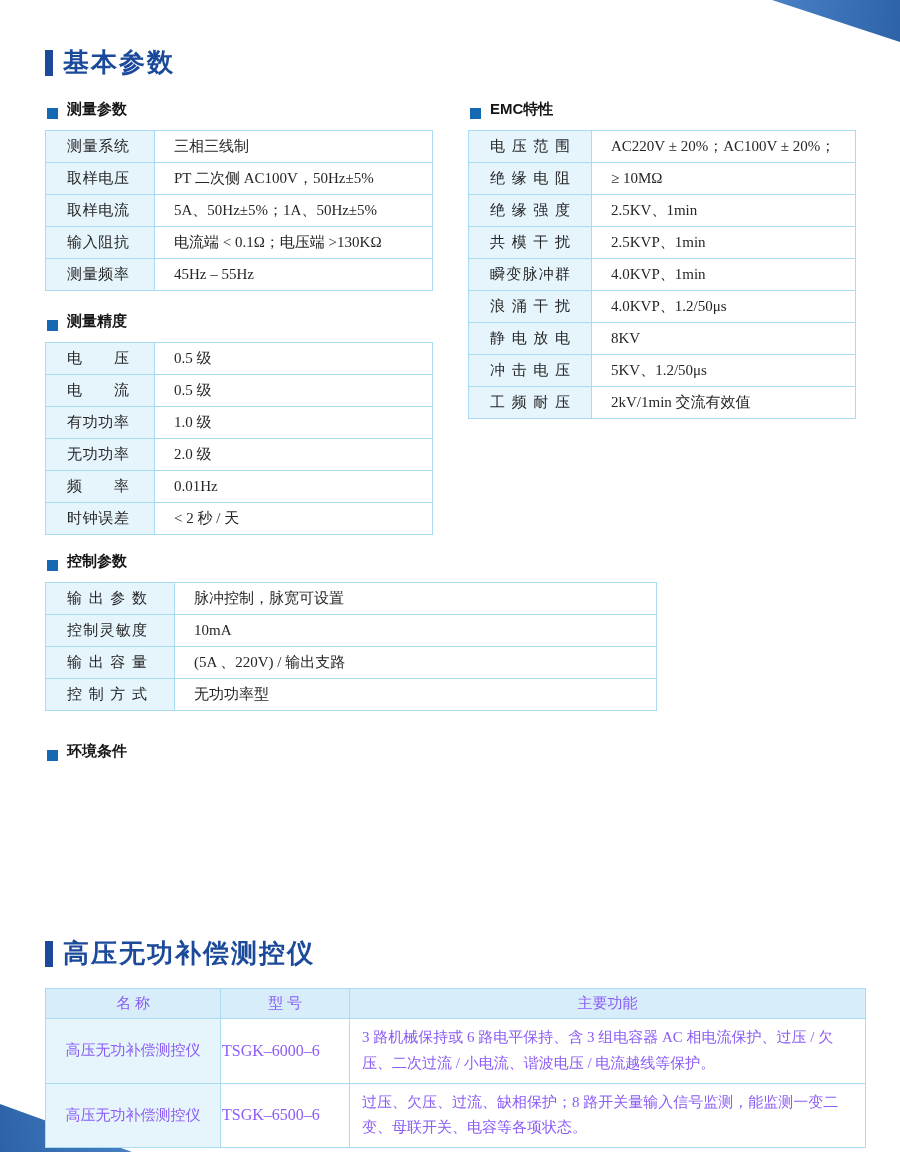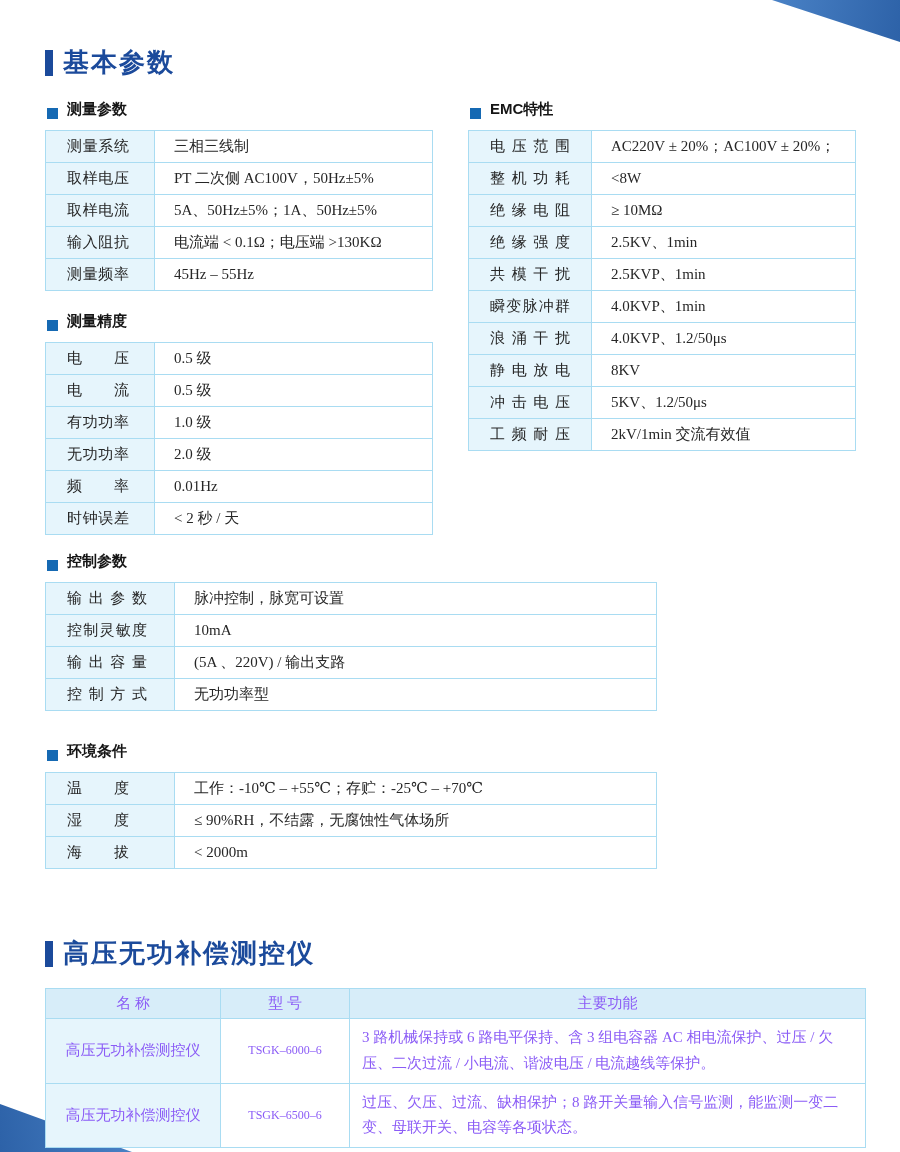--- a/index.html
+++ b/index.html
@@ -39,21 +39,21 @@
   .j{display:inline-block;text-align:justify;text-align-last:justify;vertical-align:middle;}
   .j4{width:62px;} .j5{width:80px;}
 
   
   table.prod{border-collapse:collapse;width:813px;border:1px solid #7ecbe8;
              font-size:15px;color:#8b5cf6;table-layout:fixed;}
   table.prod td,table.prod th{border:1px solid #a9dcf2;}
   table.prod th{background:#d7edf9;height:27px;font-weight:normal;text-align:center;}
   .col-name{width:172px;} .col-model{width:126px;} .col-feat{width:513px;}
   td.p-name{background:#e6f5fc;text-align:center;height:57px;}
-  td.p-model{text-align:center;font-size:12px;}
+  td.p-model{font-size:16px;}
   td.p-feat{padding:6px 12px;line-height:1.72;white-space:normal;}
 </style>
 </head>
 <body>
 
 <div class="page">
 
   <div class="corner-tr"></div>
   <div class="corner-bl"></div>
 
@@ -98,24 +98,20 @@
       <span class="sq"></span>
       <span>EMC特性</span>
     </div>
     <table class="kv kv-emc">
       <tbody>
           <tr>
             <td class="k"><span class="j j5">电压范围</span></td>
             <td class="v">AC220V ± 20%；AC100V ± 20%；</td>
           </tr>
       <tr>
-            <td class="k"><span class="j j5">整机功耗</span></td>
-            <td class="v">&lt;8W</td>
-          </tr>
-      <tr>
             <td class="k"><span class="j j5">绝缘电阻</span></td>
             <td class="v">≥ 10MΩ</td>
           </tr>
       <tr>
             <td class="k"><span class="j j5">绝缘强度</span></td>
             <td class="v">2.5KV、1min</td>
           </tr>
       <tr>
             <td class="k"><span class="j j5">共模干扰</span></td>
             <td class="v">2.5KVP、1min</td>
@@ -204,36 +200,20 @@
           </tr>
     </tbody>
       </table>
   </div>
 
   <div class="grp" style="left:45px;top:742px;">
     <div class="sub-h">
       <span class="sq"></span>
       <span>环境条件</span>
     </div>
-    <table class="kv kv-wide">
-      <tbody>
-          <tr>
-            <td class="k"><span class="j j4">温度</span></td>
-            <td class="v">工作：-10℃ – +55℃；存贮：-25℃ – +70℃</td>
-          </tr>
-      <tr>
-            <td class="k"><span class="j j4">湿度</span></td>
-            <td class="v">≤ 90%RH，不结露，无腐蚀性气体场所</td>
-          </tr>
-      <tr>
-            <td class="k"><span class="j j4">海拔</span></td>
-            <td class="v">&lt; 2000m</td>
-          </tr>
-    </tbody>
-      </table>
   </div>
 
   <div class="sec-h" style="top:936px;">
     <span class="bar"></span>
     <span>高压无功补偿测控仪</span>
   </div>
 
   <div class="grp" style="left:45px;top:988px;">
     <table class="prod">
       <tbody>

